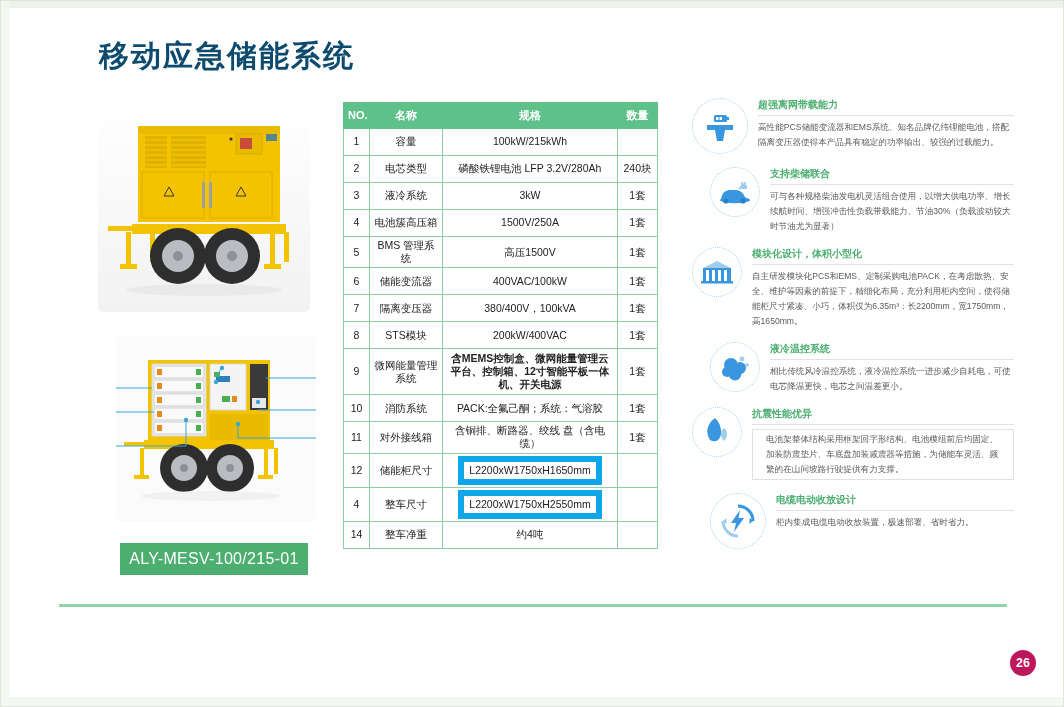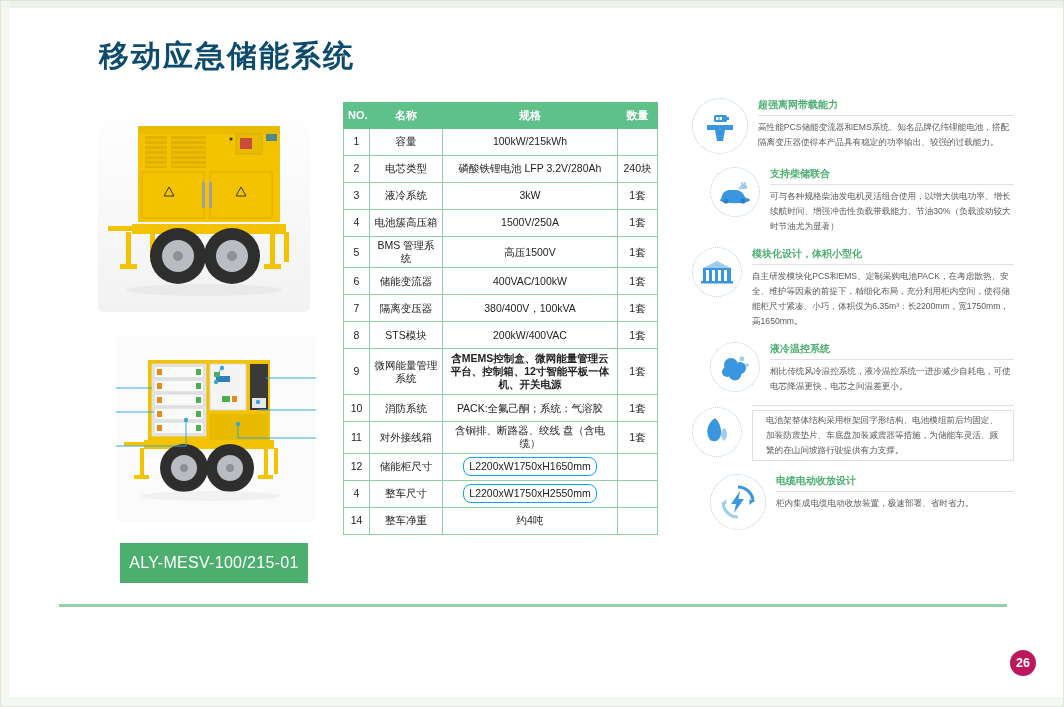--- a/index.html
+++ b/index.html
@@ -46,21 +46,21 @@
     position: absolute;
     background: #fdfdfd;
     border-radius: 6px;
     overflow: hidden;
   }
   #photo-exterior { left: 98px; top: 104px; width: 212px; height: 208px; }
   #photo-interior { left: 116px; top: 336px; width: 200px; height: 186px; }
 
   #product-code-badge {
     position: absolute; left: 120px; top: 543px;
-    width: 188px; height: 40px;
+    width: 188px; height: 32px;
     background: #4caf6f;
     color: #ffffff;
     font-size: 16px;
     display: flex; align-items: center; justify-content: center;
     letter-spacing: 0.3px;
   }
 
   
   #spec-table {
     position: absolute; left: 343px; top: 102px;
@@ -86,22 +86,22 @@
     border-color: #5ec18a;
   }
   #spec-table tbody td { height: 27px; }
   #spec-table tbody tr.tall td { height: 46px; }
   .col-no   { width: 26px; }
   .col-name { width: 73px; }
   .col-spec { width: 175px; }
   .col-qty  { width: 40px; }
   .cell-boxed {
     display: inline-block;
-    border: 1px solid #0ea5e9;
-    border-radius: 8px;
+    border: 6px solid #0ea5e9;
+    border-radius: 0;
     padding: 2px 5px;
     background: #fff;
     font-size: 10.5px;
   }
   .spec-multi { font-size: 9.5px; line-height: 1.4; padding: 2px 3px; font-weight: bold; }
 
   
   #features {
     position: absolute; left: 692px; top: 96px; width: 322px;
   }
@@ -487,20 +487,21 @@
         </div>
       </div>
       <div class="feature">
         <div class="feature-icon">
           <svg width="32" height="32" viewBox="0 0 32 32">
             <path d="M14 2 C6 8 4 16 9 24 C16 28 21 22 20 14 C19 8 17 5 14 2 z" fill="#3b96e0"></path>
             <path d="M23 12 C19 15 19 21 23 25 C27 21 27 15 23 12 z" fill="#9fcdee"></path>
           </svg>
         </div>
         <div class="feature-body">
+          <div class="feature-title">抗震性能优异</div>
           <div class="feature-rule"></div>
           <div class="feature-text boxed-text">电池架整体结构采用框架回字形结构、电池模组前后均固定、加装防震垫片、车底盘加装减震器等措施，为储能车灵活、频繁的在山间坡路行驶提供有力支撑。</div>
         </div>
       </div>
       <div class="feature indented big">
         <div class="feature-icon">
           <svg width="38" height="38" viewBox="0 0 38 38">
             <path d="M19 4 A15 15 0 0 1 34 19" stroke="#3b96e0" stroke-width="3" fill="none"></path>
             <path d="M34 19 l-3.5 -3 l0 6 z" fill="#3b96e0"></path>
             <path d="M19 34 A15 15 0 0 1 4 19" stroke="#9fcdee" stroke-width="3" fill="none"></path>

